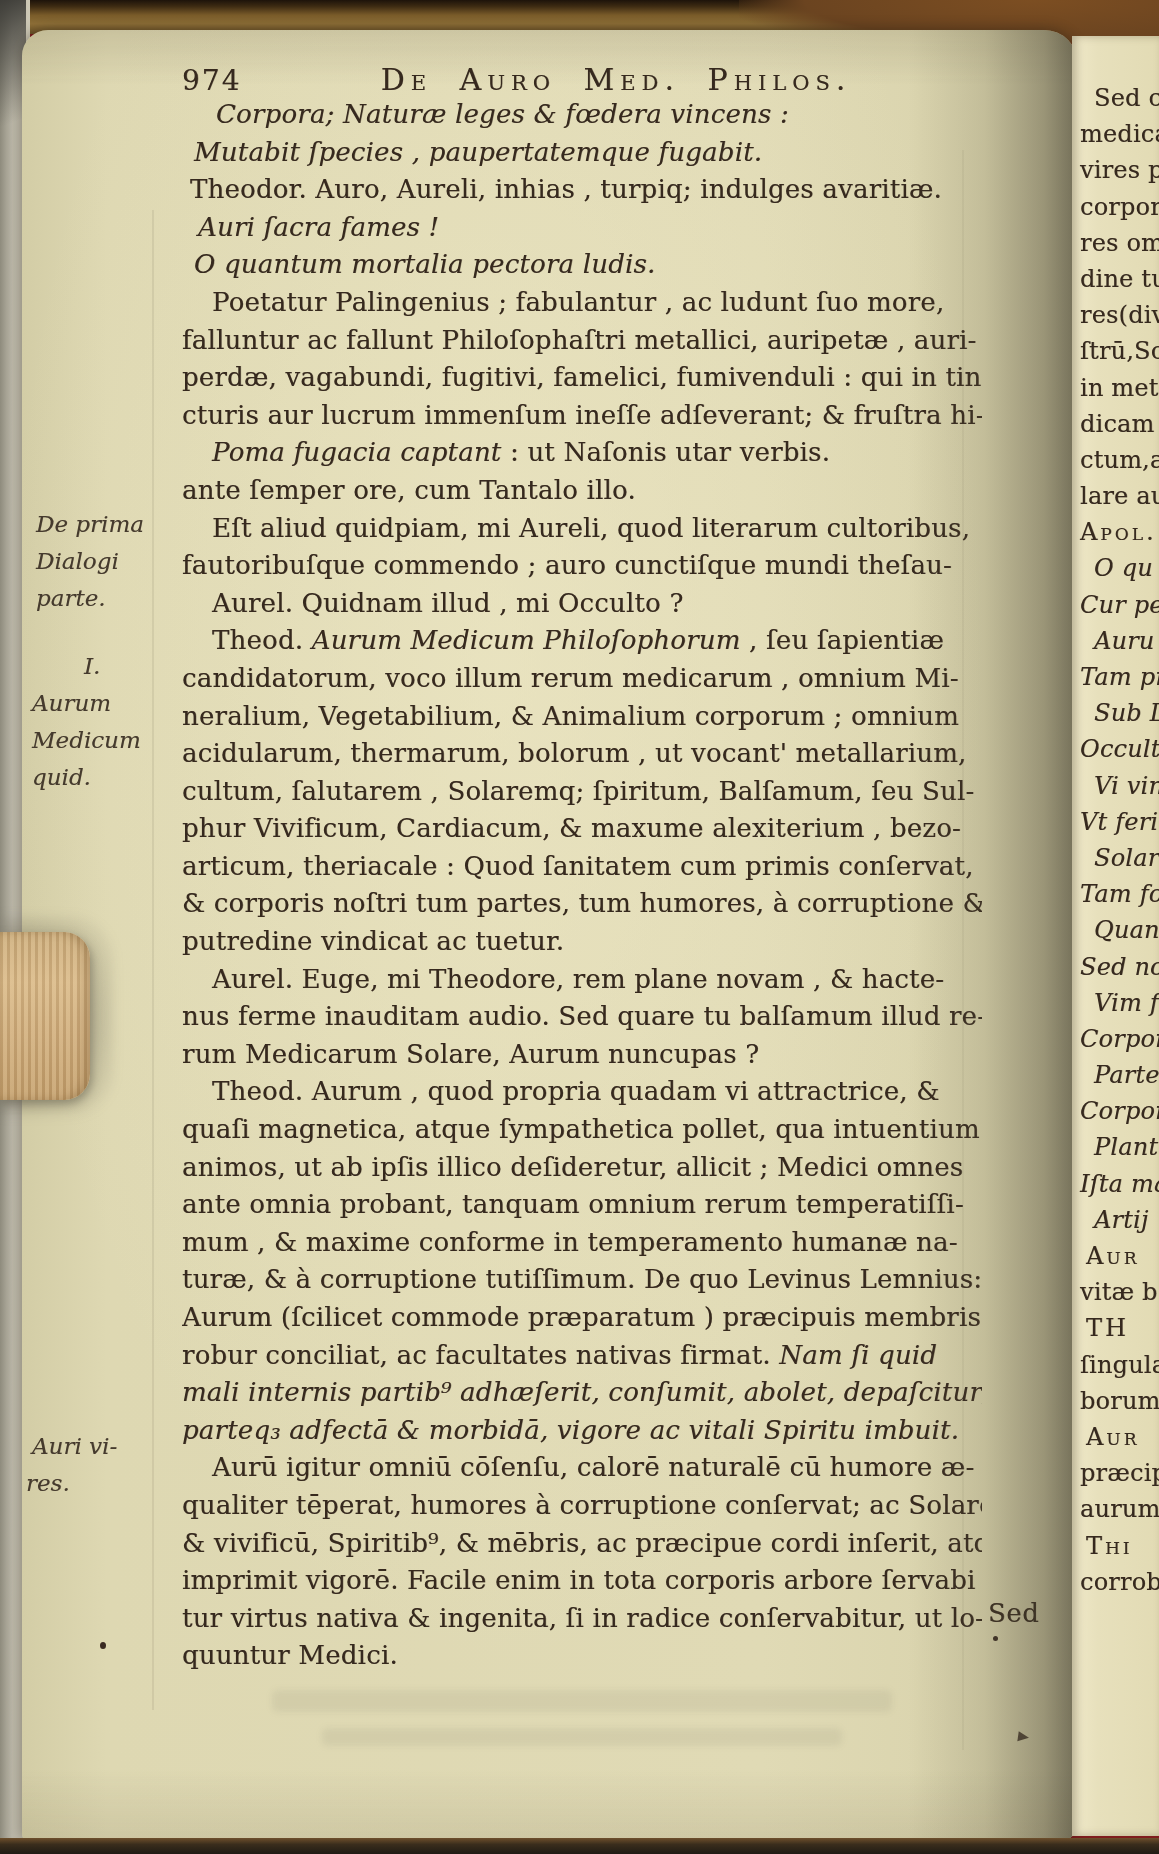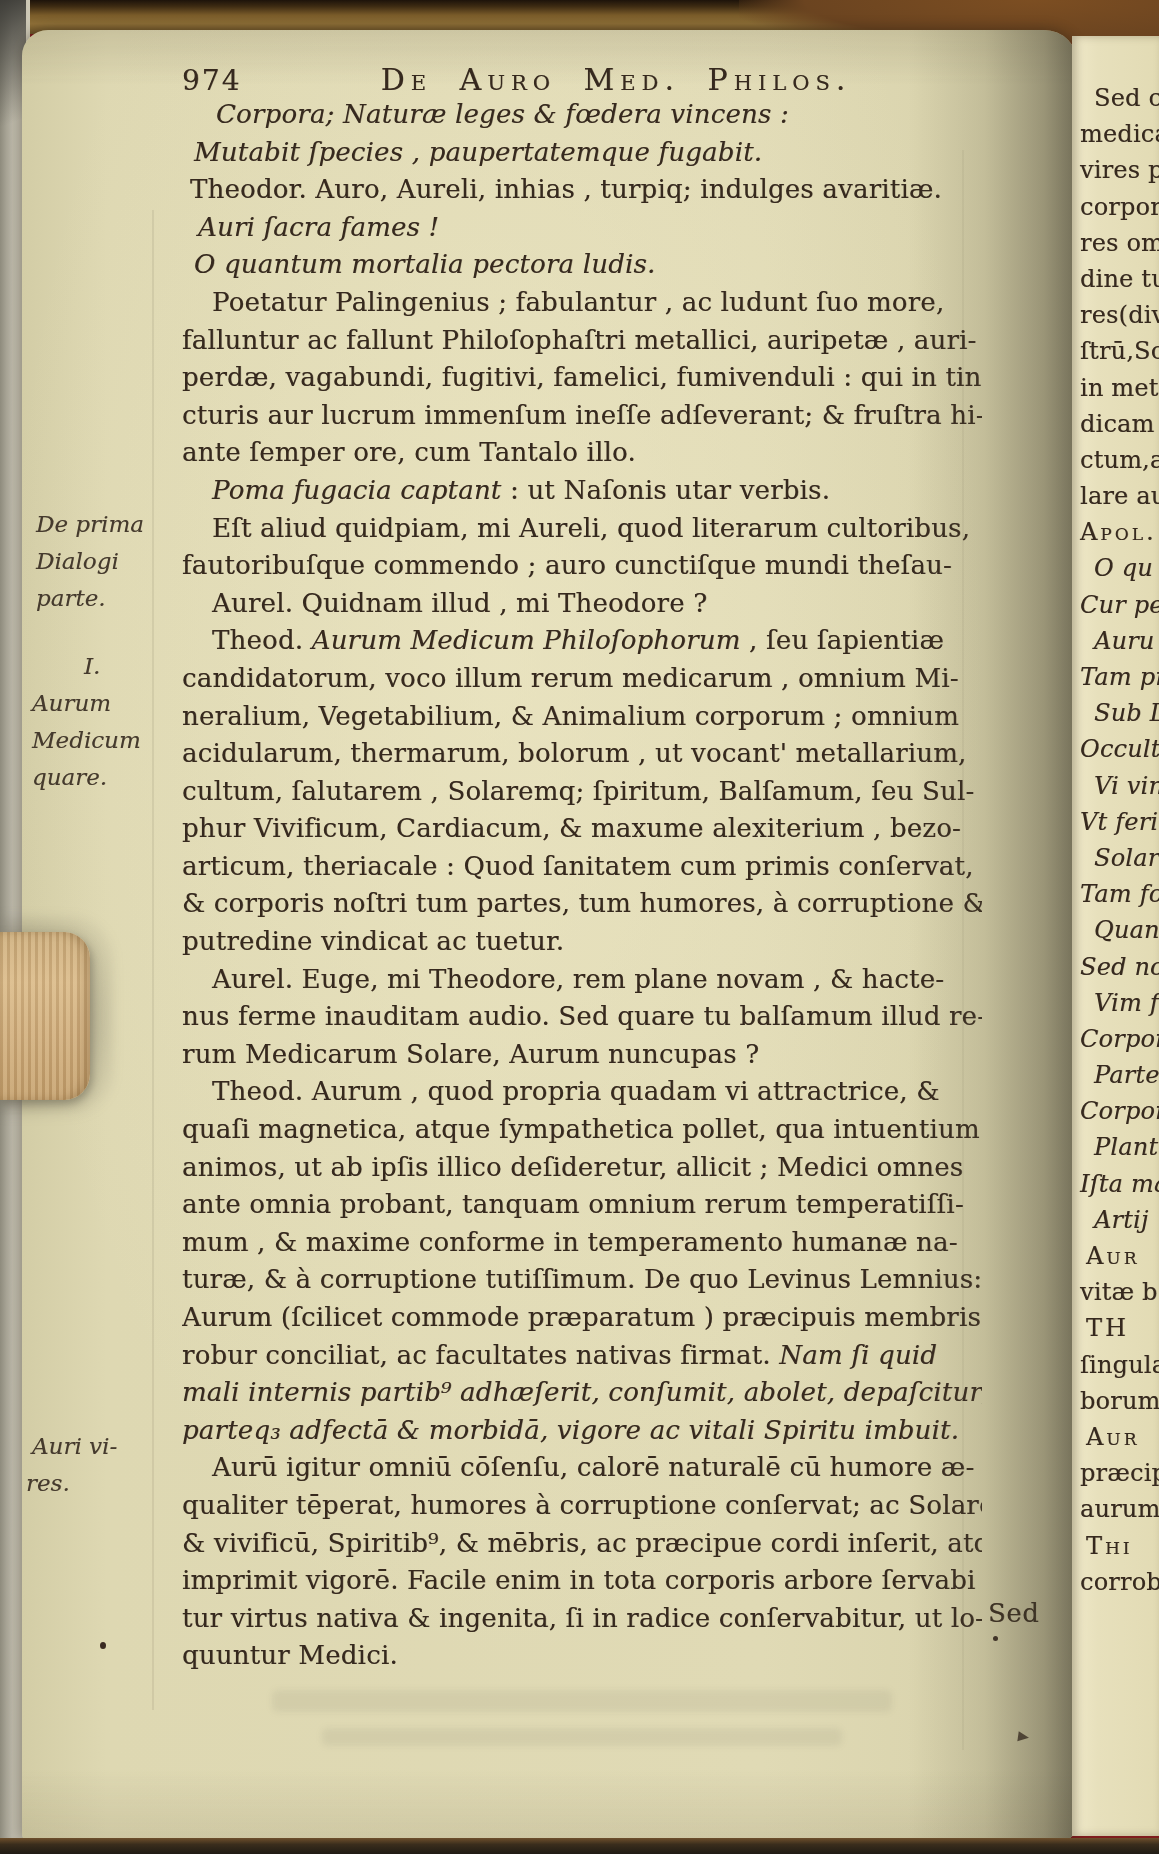--- a/index.html
+++ b/index.html
@@ -134,25 +134,25 @@
     <div class="body-text ink">
         <div class="line" style="padding-left: 34px;"><span class="it">Corpora; Naturæ leges &amp; fœdera vincens :</span></div>
         <div class="line" style="padding-left: 12px;"><span class="it">Mutabit ſpecies , paupertatemque fugabit.</span></div>
         <div class="line" style="padding-left: 8px;"><span>Theodor. Auro, Aureli, inhias , turpiq; indulges avaritiæ.</span></div>
         <div class="line" style="padding-left: 16px;"><span class="it">Auri ſacra fames !</span></div>
         <div class="line" style="padding-left: 12px;"><span class="it">O quantum mortalia pectora ludis.</span></div>
         <div class="line" style="padding-left: 30px;"><span>Poetatur Palingenius ; fabulantur , ac ludunt ſuo more,</span></div>
         <div class="line" style="padding-left: 0px;"><span>falluntur ac fallunt Philoſophaſtri metallici, auripetæ , auri-</span></div>
         <div class="line" style="padding-left: 0px;"><span>perdæ, vagabundi, fugitivi, famelici, fumivenduli : qui in tin-</span></div>
         <div class="line" style="padding-left: 0px;"><span>cturis aur lucrum immenſum ineſſe adſeverant; &amp; fruſtra hi-</span></div>
+        <div class="line" style="padding-left: 30px;"><span class="it">Poma fugacia captant</span><span> : ut Naſonis utar verbis.</span></div>
         <div class="line" style="padding-left: 0px;"><span>ante ſemper ore, cum Tantalo illo.</span></div>
-        <div class="line" style="padding-left: 30px;"><span class="it">Poma fugacia captant</span><span> : ut Naſonis utar verbis.</span></div>
         <div class="line" style="padding-left: 30px;"><span>Eſt aliud quidpiam, mi Aureli, quod literarum cultoribus,</span></div>
         <div class="line" style="padding-left: 0px;"><span>fautoribuſque commendo ; auro cunctiſque mundi theſau-</span></div>
-        <div class="line" style="padding-left: 30px;"><span>Aurel. Quidnam illud , mi Theodore ?</span></div>
+        <div class="line" style="padding-left: 30px;"><span>Aurel. Quidnam illud , mi Occulto ?</span></div>
         <div class="line" style="padding-left: 30px;"><span>Theod. </span><span class="it">Aurum Medicum Philoſophorum</span><span> , ſeu ſapientiæ</span></div>
         <div class="line" style="padding-left: 0px;"><span>candidatorum, voco illum rerum medicarum , omnium Mi-</span></div>
         <div class="line" style="padding-left: 0px;"><span>neralium, Vegetabilium, &amp; Animalium corporum ; omnium</span></div>
         <div class="line" style="padding-left: 0px;"><span>acidularum, thermarum, bolorum , ut vocant' metallarium,</span></div>
         <div class="line" style="padding-left: 0px;"><span>cultum, ſalutarem , Solaremq; ſpiritum, Balſamum, ſeu Sul-</span></div>
         <div class="line" style="padding-left: 0px;"><span>phur Vivificum, Cardiacum, &amp; maxume alexiterium , bezo-</span></div>
         <div class="line" style="padding-left: 0px;"><span>articum, theriacale :  Quod ſanitatem cum primis conſervat,</span></div>
         <div class="line" style="padding-left: 0px;"><span>&amp; corporis noſtri tum partes, tum humores, à corruptione &amp;</span></div>
         <div class="line" style="padding-left: 0px;"><span>putredine vindicat ac tuetur.</span></div>
         <div class="line" style="padding-left: 30px;"><span>Aurel.  Euge, mi Theodore, rem plane novam , &amp; hacte-</span></div>
@@ -179,21 +179,21 @@
     <div>
         <div class="margin-note" style="top: 476px; left: 14px;">
           <div style="padding-left: 0px;">De prima</div>
           <div style="padding-left: 0px;">Dialogi</div>
           <div style="padding-left: 0px;">parte.</div>
         </div>
         <div class="margin-note" style="top: 618px; left: 10px;">
           <div style="padding-left: 52px;">I.</div>
           <div style="padding-left: 0px;">Aurum</div>
           <div style="padding-left: 0px;">Medicum</div>
-          <div style="padding-left: 0px;">quare.</div>
+          <div style="padding-left: 0px;">quid.</div>
         </div>
         <div class="margin-note" style="top: 1398px; left: 4px;">
           <div style="padding-left: 6px;">Auri vi-</div>
           <div style="padding-left: 0px;">res.</div>
         </div>
       </div>
 
     <div class="catchword ink">Sed</div>
 
     <div class="ghost" style="left:250px;top:1660px;width:620px;height:22px;"></div>

